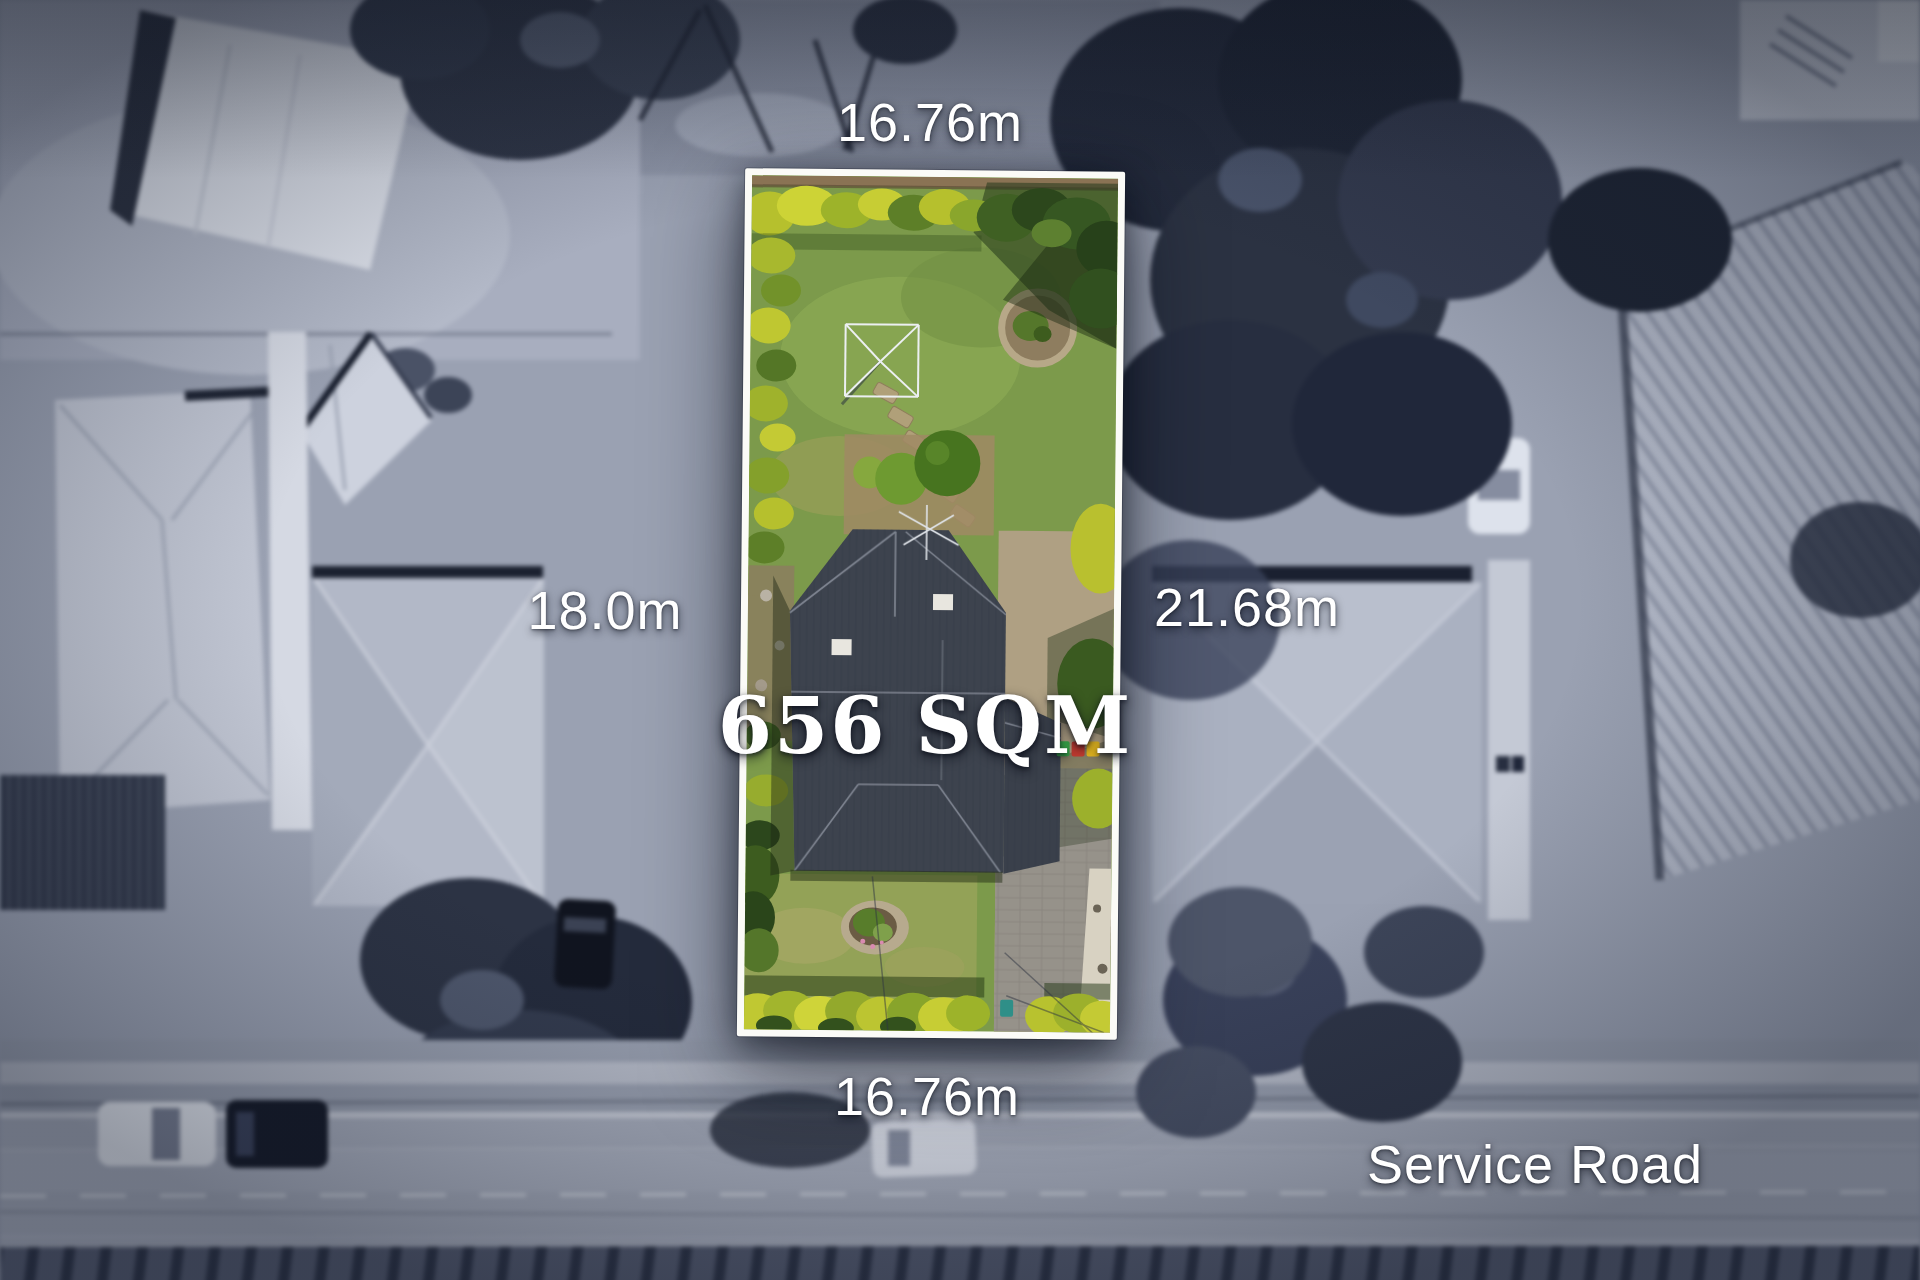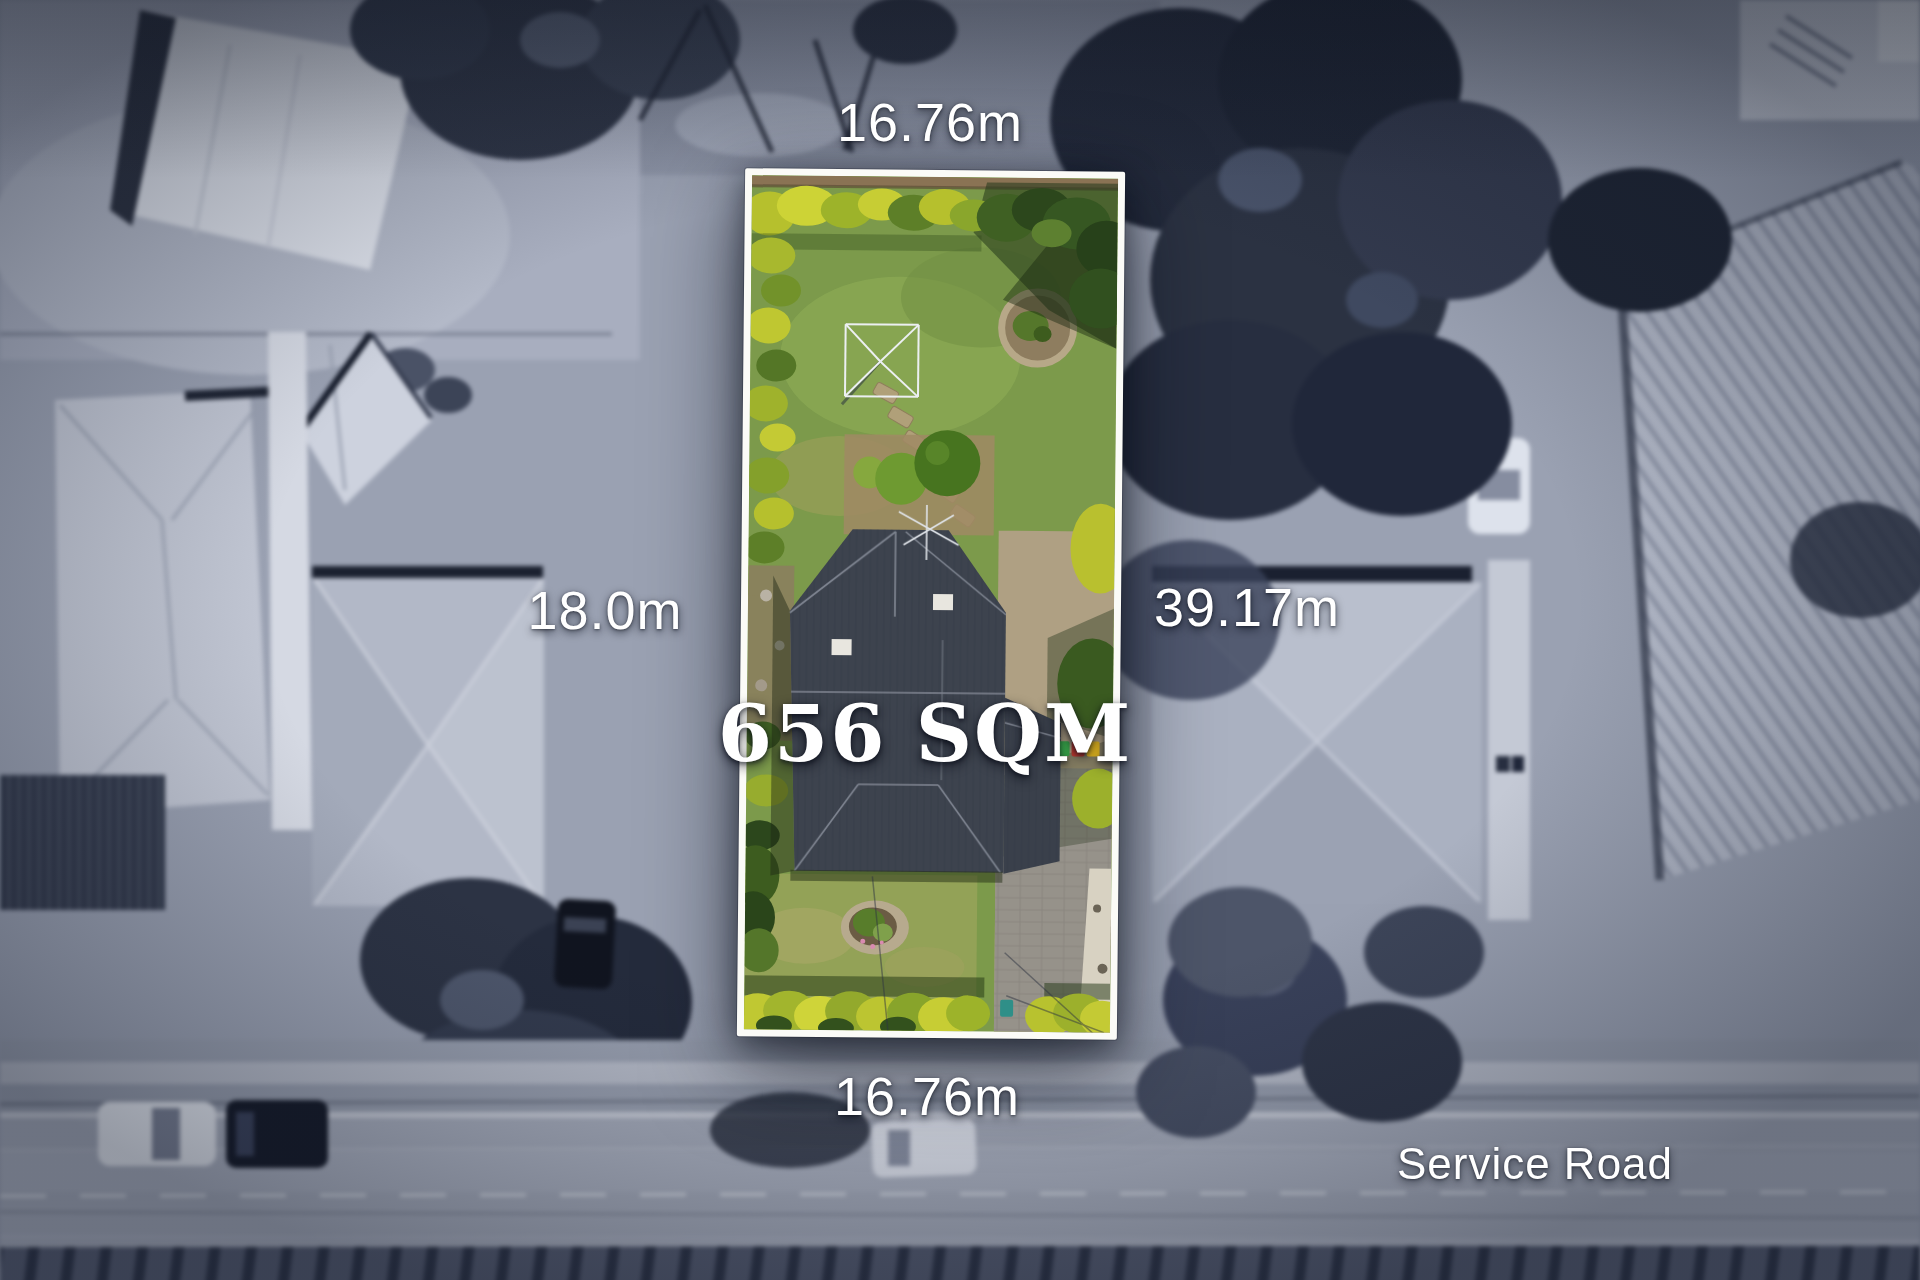--- a/index.html
+++ b/index.html
@@ -21,27 +21,26 @@
     box-shadow:0 0 0 1px rgba(15,20,35,.25), 0 26px 90px rgba(6,10,22,.65), 0 8px 30px rgba(6,10,22,.5);
     overflow:hidden;background:#7c9a4b;
   }
   .property svg{display:block;}
   .label{
     position:absolute;color:#ffffff;white-space:nowrap;
     transform:translate(-50%,-50%);
     text-shadow:0 3px 9px rgba(5,9,20,.65), 0 1px 3px rgba(5,9,20,.55);
   }
   .dim{font-size:54px;font-weight:400;letter-spacing:1px;}
-  .road{font-size:44px;font-weight:400;letter-spacing:1px;}
+  .road{font-size:54px;font-weight:400;letter-spacing:1px;}
   .area{
     font-family:"DejaVu Serif","Liberation Serif",serif;
     font-weight:700;font-size:78px;line-height:80px;letter-spacing:2px;
     text-align:center;
     text-shadow:0 4px 12px rgba(5,9,20,.7), 0 2px 4px rgba(5,9,20,.55);
-    margin-top:8px;
   }
 </style>
 </head>
 <body>
 
 <div class="stage">
 
   <svg class="bg-svg" width="1940" height="1300" viewBox="-10 -10 1940 1300">
     <defs>
       <pattern id="corr" width="16" height="16" patternUnits="userSpaceOnUse" patternTransform="rotate(-35)">
@@ -376,21 +375,21 @@
         <line x1="260" y1="775" x2="366" y2="870"></line>
         <line x1="262" y1="818" x2="360" y2="854"></line>
       </g>
     </svg>
   </div>
 
   <div class="label dim" style="left:930px;top:122px">16.76m</div>
 
   <div class="label dim" style="left:605px;top:610px">18.0m</div>
 
-  <div class="label dim" style="left:1247px;top:607px">39.17m</div>
+  <div class="label dim" style="left:1247px;top:607px">21.68m</div>
 
   <div class="label dim" style="left:927px;top:1096px">16.76m</div>
 
   <div class="label area" style="left:925px;top:726px">
     <div>656 SQM</div>
   </div>
 
   <div class="label road" style="left:1535px;top:1164px">Service Road</div>
 
 </div>

